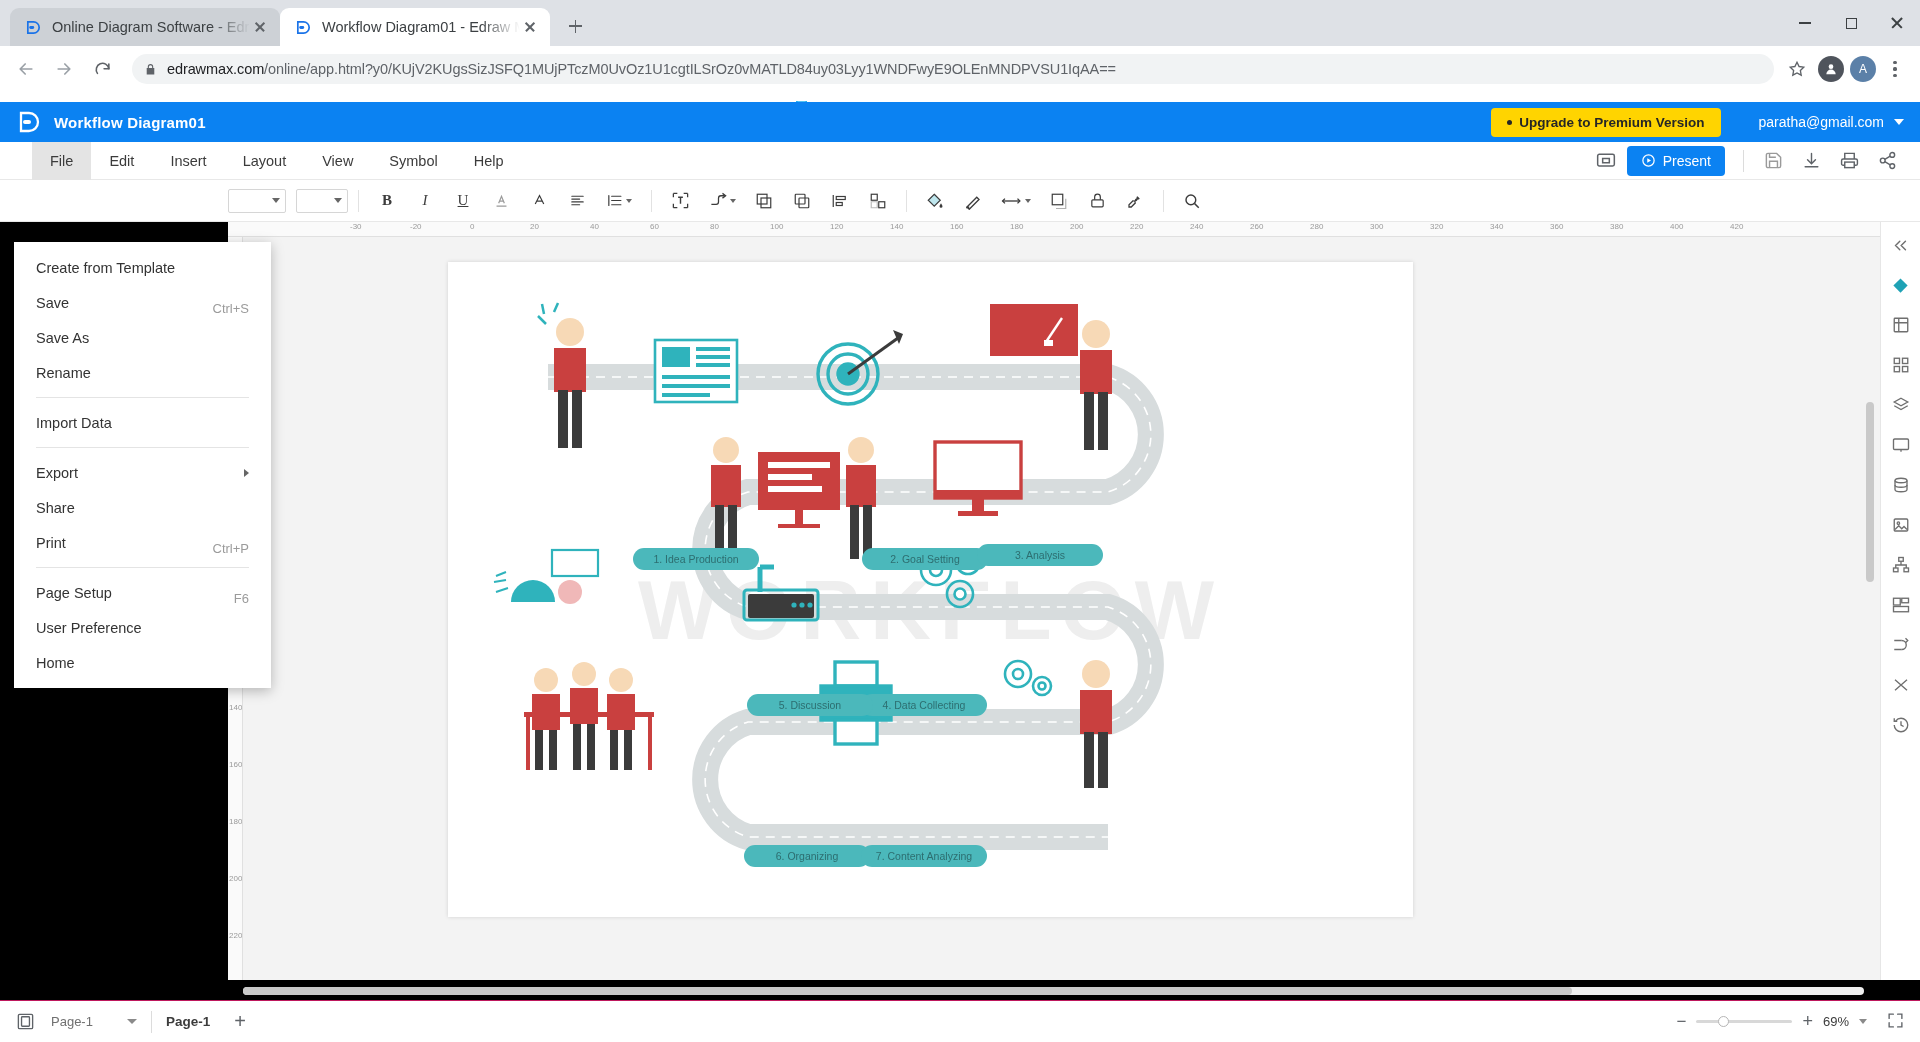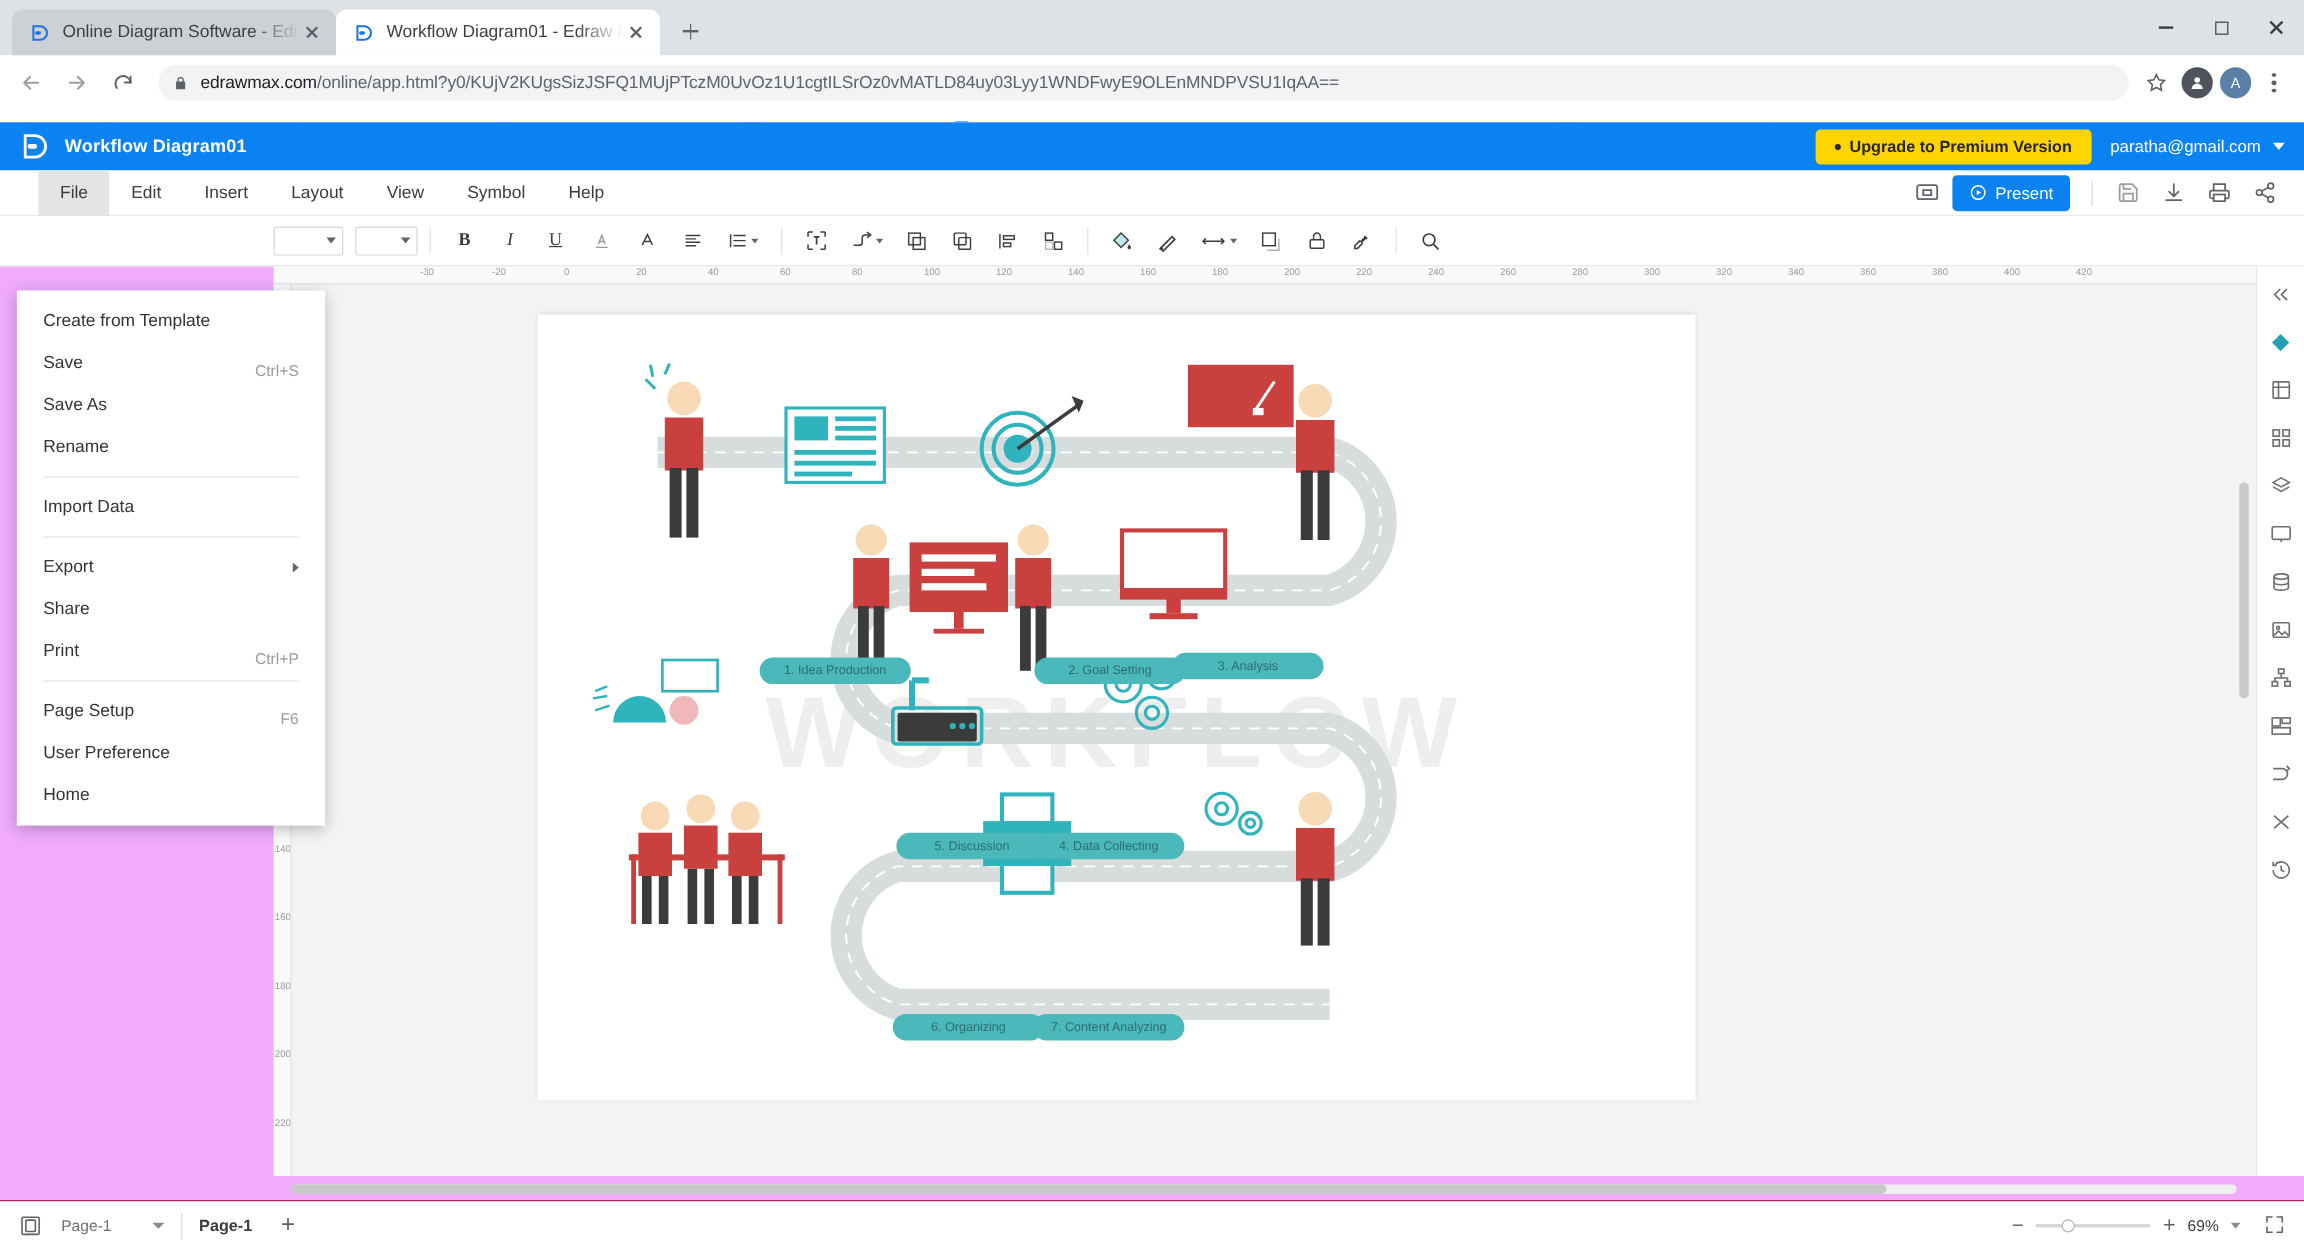--- a/index.html
+++ b/index.html
@@ -83,29 +83,29 @@
   .bookmarks {
     height: 34px; background:#ffffff; display:flex; align-items:center;
     padding: 0 10px; border-bottom:1px solid #dadce0; font-size:13.5px; color:#3c4043;
   }
   .bm { display:flex; align-items:center; margin-right:18px; white-space:nowrap; }
   .bm-ico { width:16px; height:16px; margin-right:7px; flex:0 0 16px;
             display:flex; align-items:center; justify-content:center; }
   .bm-more { margin-left:auto; font-size:16px; color:#5f6368; padding-right:6px; }
 
   
-  .app { position:absolute; top:102px; left:0; width:1920px; height:940px; background:#f0abfc; }
+  .app { position:absolute; top:102px; left:0; width:1920px; height:940px; background:#000000; }
 
   .app-header {
     height:40px; background:#0b82f2; display:flex; align-items:center;
     padding: 0 16px; color:#fff;
   }
   .logo-box { width:26px; height:26px; display:flex; align-items:center; justify-content:center; margin-right:12px;}
   .doc-title { font-size:15px; font-weight:bold; letter-spacing:.2px; }
-  .hdr-right { margin-left:auto; display:flex; align-items:center; gap:16px;text-align:center; }
+  .hdr-right { margin-left:auto; display:flex; align-items:center; gap:38px;text-align:center; }
   .upgrade {
     background:#ffd400; color:#262626; font-weight:bold; font-size:13.5px;
     border-radius:4px; padding:7px 16px; display:flex; align-items:center; gap:7px;
   }
   .upg-dot { width:5px; height:5px; border-radius:50%; background:#262626; display:block; }
   .acct { font-size:14px; display:flex; align-items:center; gap:10px; }
   .caret-d { width:0;height:0;border-left:5px solid transparent;border-right:5px solid transparent;border-top:6px solid #fff;}
 
   .menubar {
     height:38px; background:#fff; border-bottom:1px solid #e8e8e8;

